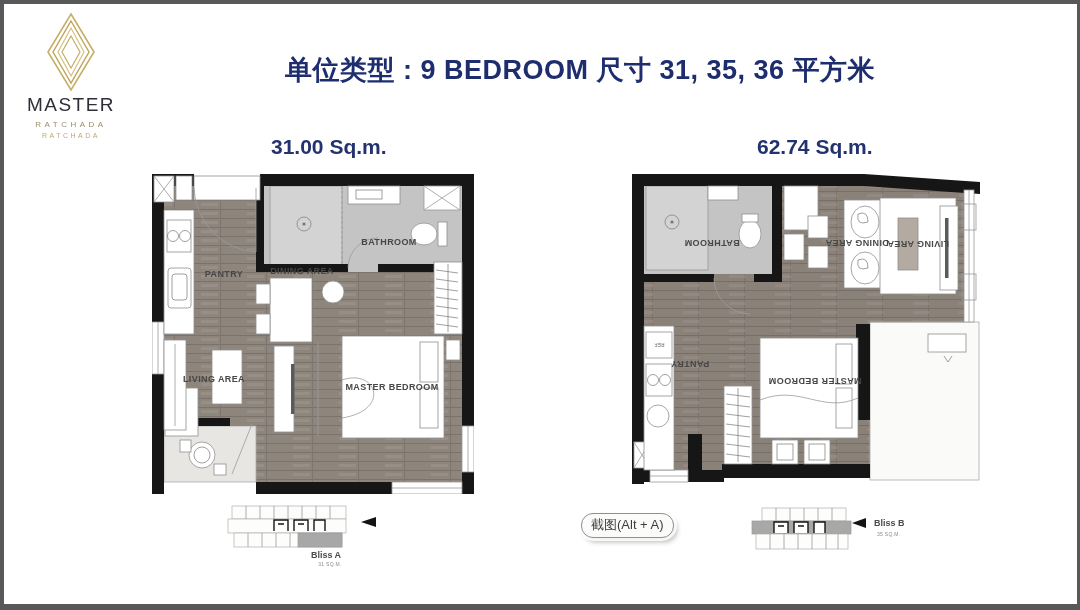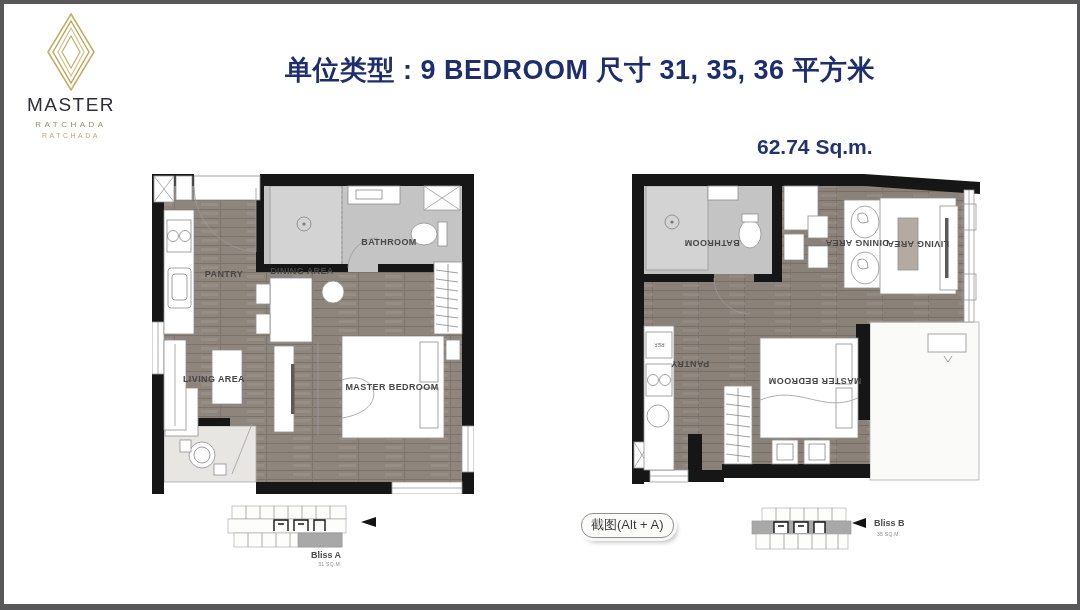--- a/index.html
+++ b/index.html
@@ -60,20 +60,21 @@
       <path d="M27 16 L40 40 L27 64 L14 40 Z" fill="none" stroke="#d4c282" stroke-width="1.2"></path>
       <path d="M27 24 L36 40 L27 56 L18 40 Z" fill="#ffffff" stroke="#c6ae67" stroke-width="1.2"></path>
     </svg>
     <div class="brand">MASTER</div>
     <div class="brand-sub">RATCHADA</div>
     <div class="brand-loc">RATCHADA</div>
   </div>
 
   <h1 class="title">单位类型 : 9 BEDROOM  尺寸 31, 35, 36 平方米</h1>
 
+  <div class="size-label size-a">31.00 Sq.m.</div>
   <div class="size-label size-b">62.74 Sq.m.</div>
 
   <svg class="plan plan-a" width="322" height="320" viewBox="0 0 322 320">
     <defs>
       <pattern id="wood-a" width="46" height="9" patternUnits="userSpaceOnUse">
         <rect width="46" height="9" fill="#8e857d"></rect>
         <rect width="46" height="1" y="8" fill="#7a726b"></rect>
         <rect width="1" height="9" x="22" fill="#7d756e"></rect>
         <rect width="17" height="3" x="3" y="2" fill="#9b928a" opacity=".7"></rect>
       </pattern>

